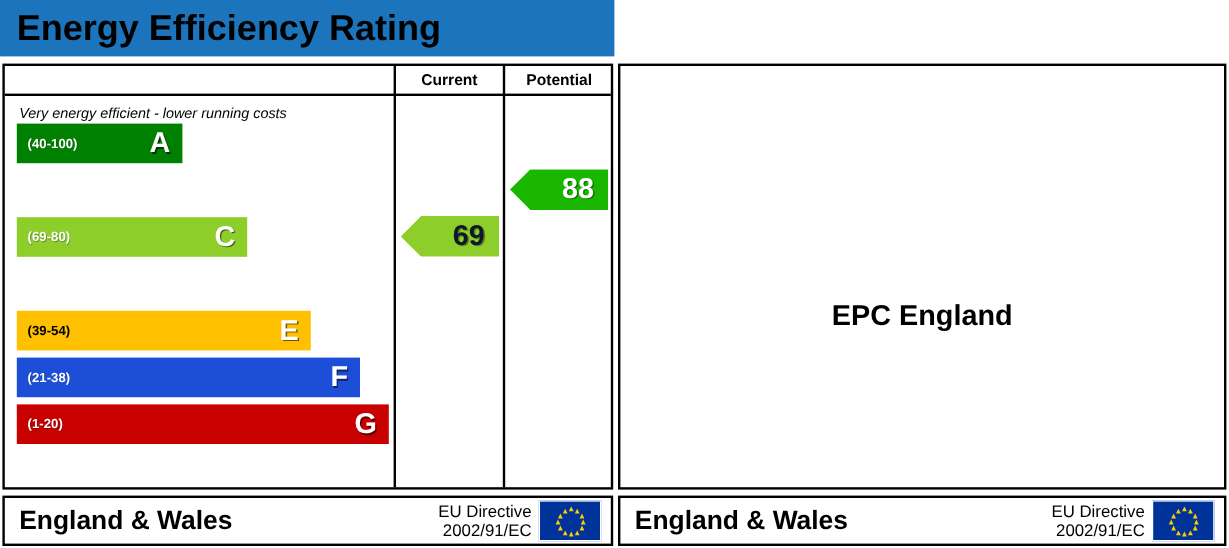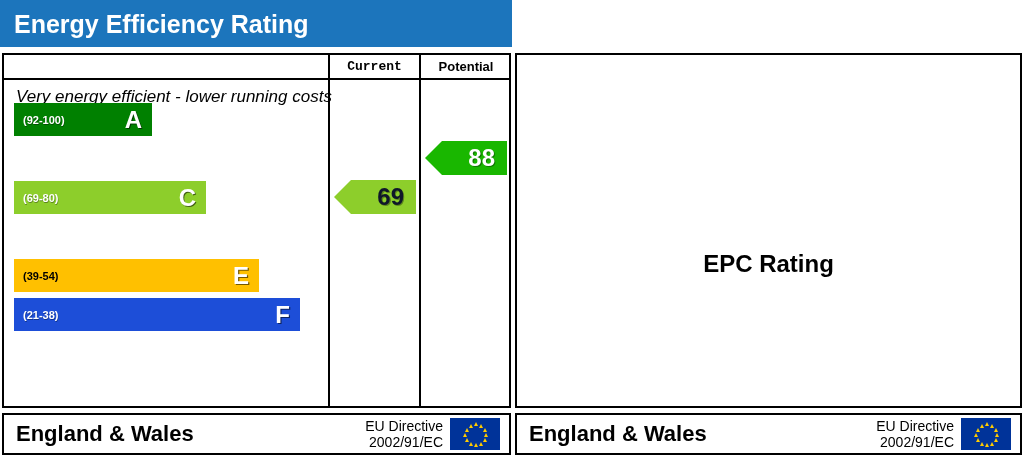--- a/index.html
+++ b/index.html
@@ -36,22 +36,22 @@
     width: 100%;
     height: 47px;
     background: #1c75bc;
     box-sizing: border-box;
   }
   .panel-header .title {
     position: absolute;
     left: 14px;
     top: 50%;
     transform: translateY(-50%);
-    color: #ffffff;
-    font-size: 25px;
+    color: #000000;
+    font-size: 30px;
     font-weight: bold;
     letter-spacing: 0px;
     white-space: nowrap;
   }
 
   
   .chart-frame {
     position: absolute;
     left: 2px;
     top: 53px;
@@ -93,28 +93,28 @@
 
   .col-label {
     position: absolute;
     top: 3px;
     font-size: 13px;
     font-weight: bold;
     color: #000000;
     text-align: center;
     line-height: 18px;
   }
-  .col-label-current   { left: 326px; width: 89px; font-family: Liberation Mono, monospace; }
+  .col-label-current   { left: 326px; width: 89px; }
   .col-label-potential { left: 417px; width: 90px; }
 
   
   .caption {
     position: absolute;
     left: 12px;
-    font-size: 17px;
+    font-size: 12px;
     font-style: italic;
     color: #000000;
     white-space: nowrap;
   }
   .caption-top    { top: 32px; }
   .caption-bottom { top: 334px; }
 
   
   .bars {
     position: absolute;
@@ -257,41 +257,45 @@
       <div class="col-divider col-div-2"></div>
 
       <div class="col-label col-label-current">Current</div>
       <div class="col-label col-label-potential">Potential</div>
 
       <div class="caption caption-top">Very energy efficient - lower running costs</div>
 
       <div class="bars">
 
         <div class="bar" style="background: rgb(0, 128, 0); width: 138px; top: 0px;">
-          <span class="range">(92-100)</span>
+          <span class="range">(40-100)</span>
           <span class="letter">A</span>
         </div>
 
 
         <div class="bar" style="background: rgb(141, 206, 43); width: 192px; top: 78px;">
           <span class="range">(69-80)</span>
           <span class="letter">C</span>
         </div>
 
 
         <div class="bar dark-range" style="background: rgb(255, 192, 0); width: 245px; top: 156px;">
           <span class="range">(39-54)</span>
           <span class="letter">E</span>
         </div>
 
         <div class="bar" style="background: #1d4ed8; width: 286px; top: 195px;">
           <span class="range">(21-38)</span>
           <span class="letter">F</span>
         </div>
 
+        <div class="bar" style="background: rgb(200, 0, 0); width: 310px; top: 234px;">
+          <span class="range">(1-20)</span>
+          <span class="letter">G</span>
+        </div>
 
       </div>
 
       <div class="arrow arrow-current" id="arrow-current" style="background: rgb(141, 206, 43); color: #0f172a; top: 125px;">
         <span class="val">69</span>
       </div>
 
       <div class="arrow arrow-potential" id="arrow-potential" style="background: rgb(25, 183, 0); color: rgb(255, 255, 255); top: 86px;">
         <span class="val">88</span>
       </div>
@@ -319,21 +323,21 @@
           <span class="star" style="left: 18.55px; top: 5.80673px;"></span>
         </div>
     </div>
 
   </div>
 
   <div class="panel panel-right">
 
 
     <div class="frame-plain">
-      <div class="pending-text">EPC Rating</div>
+      <div class="pending-text">EPC England</div>
     </div>
 
     <div class="footer">
       <div class="footer-region">England &amp; Wales</div>
       <div class="footer-directive">
         <div>EU Directive</div>
         <div>2002/91/EC</div>
       </div>
       <div class="eu-flag eu-flag-right">
           <span class="star" style="left: 23.8px; top: 4.4px;"></span>

